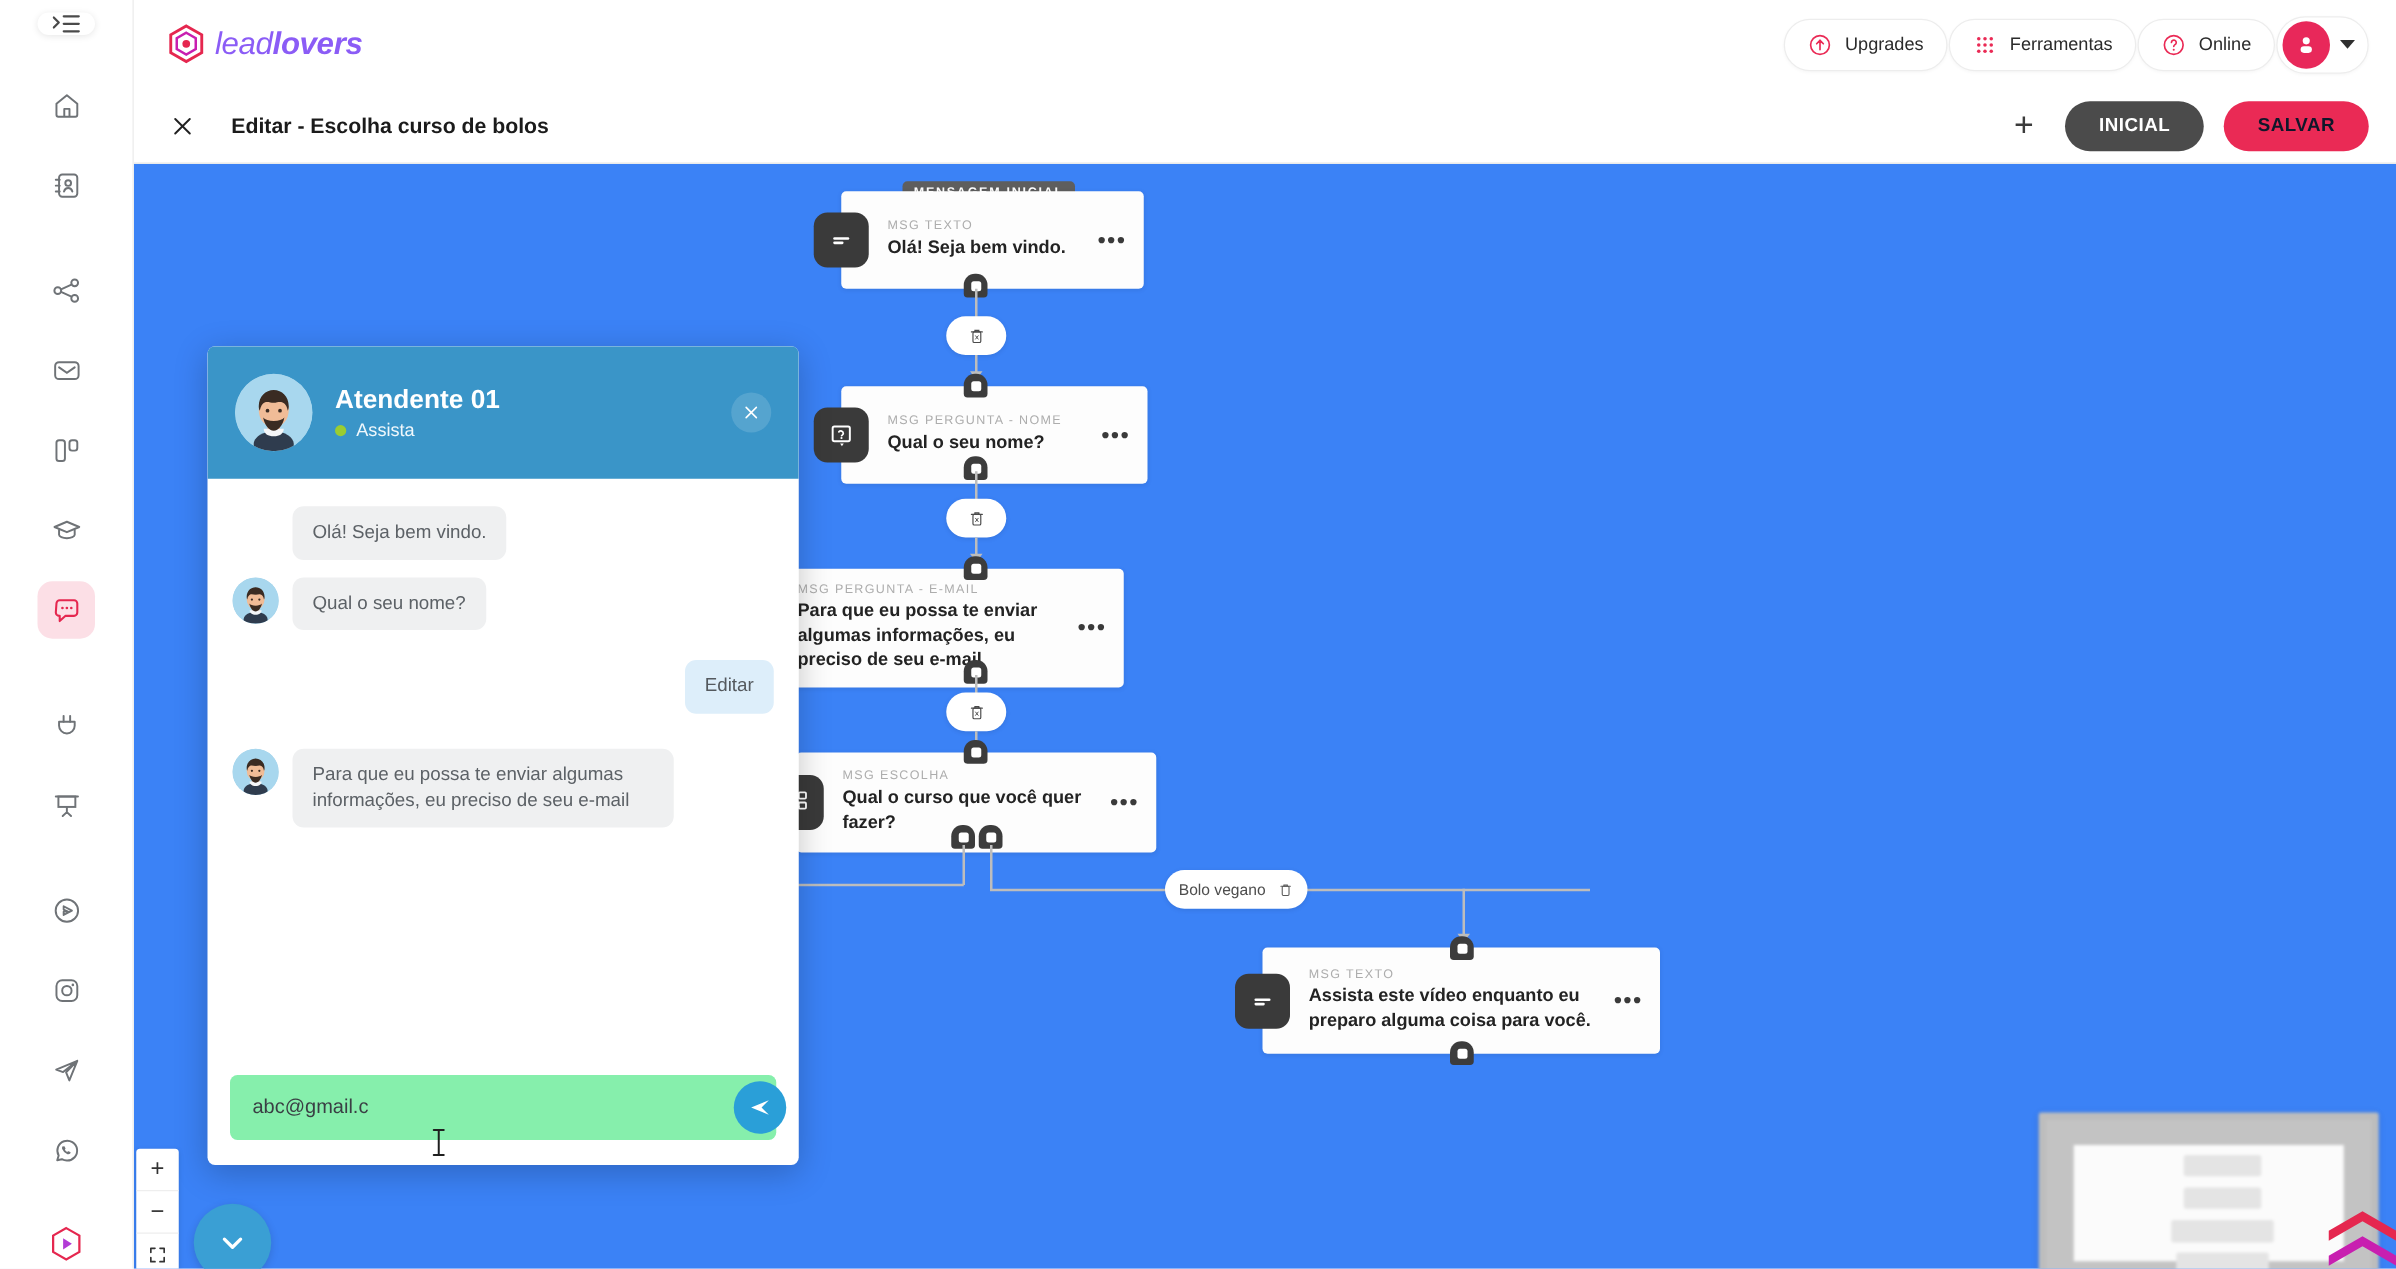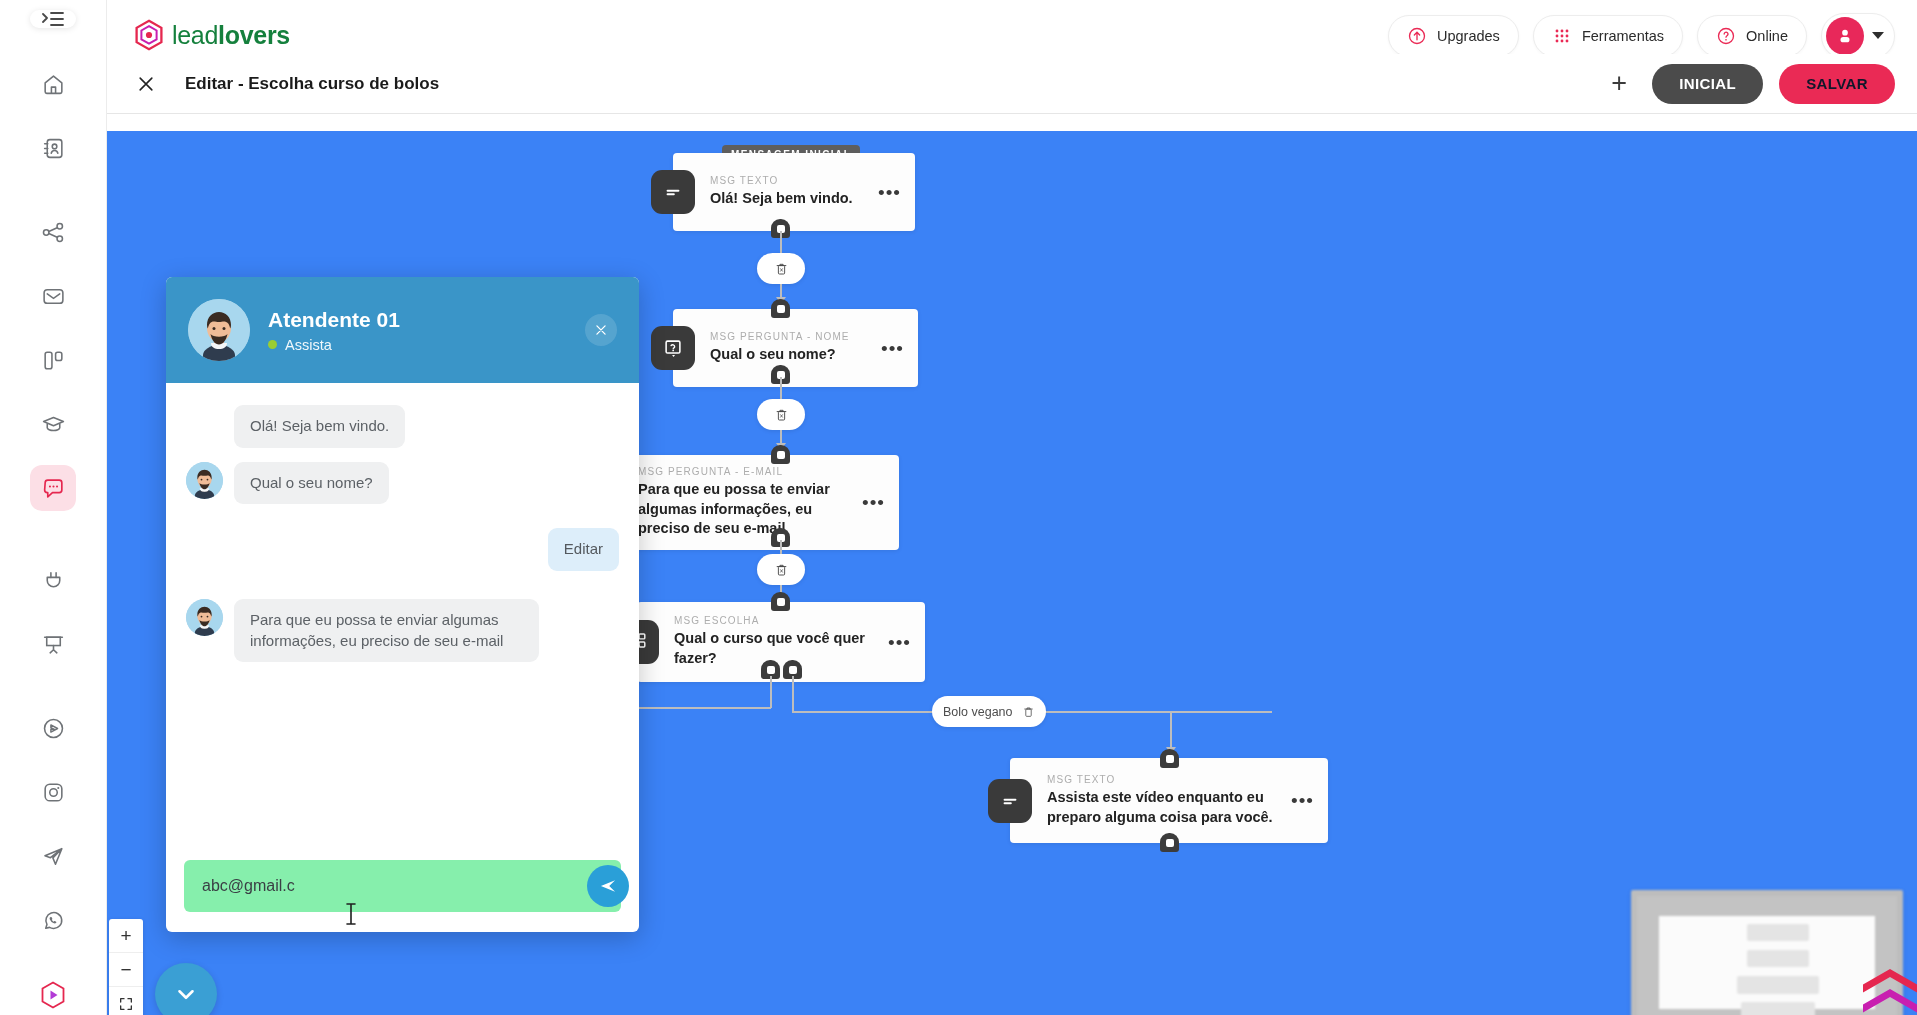--- a/index.html
+++ b/index.html
@@ -32,43 +32,43 @@
   .rail-item.active { background: #fcdfe6; color: #e5274f; }
   .rail-sep { width: 40px; height: 1px; background: #e9e9e9; margin: 10px 0; }
 
   
   .topbar {
     position: absolute; left: 107px; top: 0; right: 0; height: 71px;
     background: #ffffff; display: flex; align-items: center;
     padding: 0 22px 0 26px; z-index: 30;
   }
   .logo-wrap { display: flex; align-items: center; gap: 7px; }
-  .logo-text { font-size: 25px; color: #15803d; letter-spacing: -.3px; }
+  .logo-text { font-size: 25px; color: #8b5cf6; letter-spacing: -.3px; font-style: italic; }
   .logo-text b { font-weight: 700; }
-  .topbar-right { margin-left: auto; display: flex; align-items: center; gap: 14px; }
+  .topbar-right { margin-left: auto; display: flex; align-items: center; gap: 1px; }
   .pill {
     height: 42px; padding: 0 18px; border: 1px solid #ededed; border-radius: 21px;
     background: #fff; display: flex; align-items: center; gap: 10px;
     font-size: 14.5px; color: #2b2b2b; cursor: pointer;
     box-shadow: 0 1px 3px rgba(0,0,0,.04);
   }
   .avatar-pill {
     height: 46px; padding: 0 10px 0 4px; border: 1px solid #ededed; border-radius: 24px;
     background: #fff; display: flex; align-items: center; gap: 8px; cursor: pointer;
     box-shadow: 0 1px 3px rgba(0,0,0,.04);
   }
   .avatar-circle {
     width: 38px; height: 38px; border-radius: 50%; background: #e8285a;
     display: flex; align-items: center; justify-content: center;
   }
   .caret { width: 0; height: 0; border-left: 6px solid transparent; border-right: 6px solid transparent; border-top: 7px solid #2e2e2e; }
 
   
   .subbar {
-    position: absolute; left: 107px; top: 54px; right: 0; height: 60px;
+    position: absolute; left: 107px; top: 71px; right: 0; height: 60px;
     background: #ffffff; border-bottom: 1px solid #e6e6e6;
     display: flex; align-items: center; padding: 0 22px 0 22px; z-index: 30;
   }
   .close-x { width: 34px; height: 34px; display: flex; align-items: center; justify-content: center; cursor: pointer; color: #222; }
   .subbar-title { margin-left: 22px; font-size: 17px; font-weight: 700; color: #1b1b1b; }
   .subbar-right { margin-left: auto; display: flex; align-items: center; gap: 16px; }
   .plus-btn { width: 34px; height: 34px; display:flex; align-items:center; justify-content:center; font-size: 27px; color: #3b3b3b; cursor: pointer; font-weight: 300; }
   .btn-dark { height: 40px; padding: 0 27px; border-radius: 20px; background: #4b4b4b; color: #fff; font-size: 15px; font-weight: 700; display:flex; align-items:center; cursor: pointer; letter-spacing:.4px; }
   .btn-red  { height: 40px; padding: 0 27px; border-radius: 20px; background: #ea2a55; color: #0f172a; font-size: 15px; font-weight: 700; display:flex; align-items:center; cursor: pointer; letter-spacing:.4px; }
 

